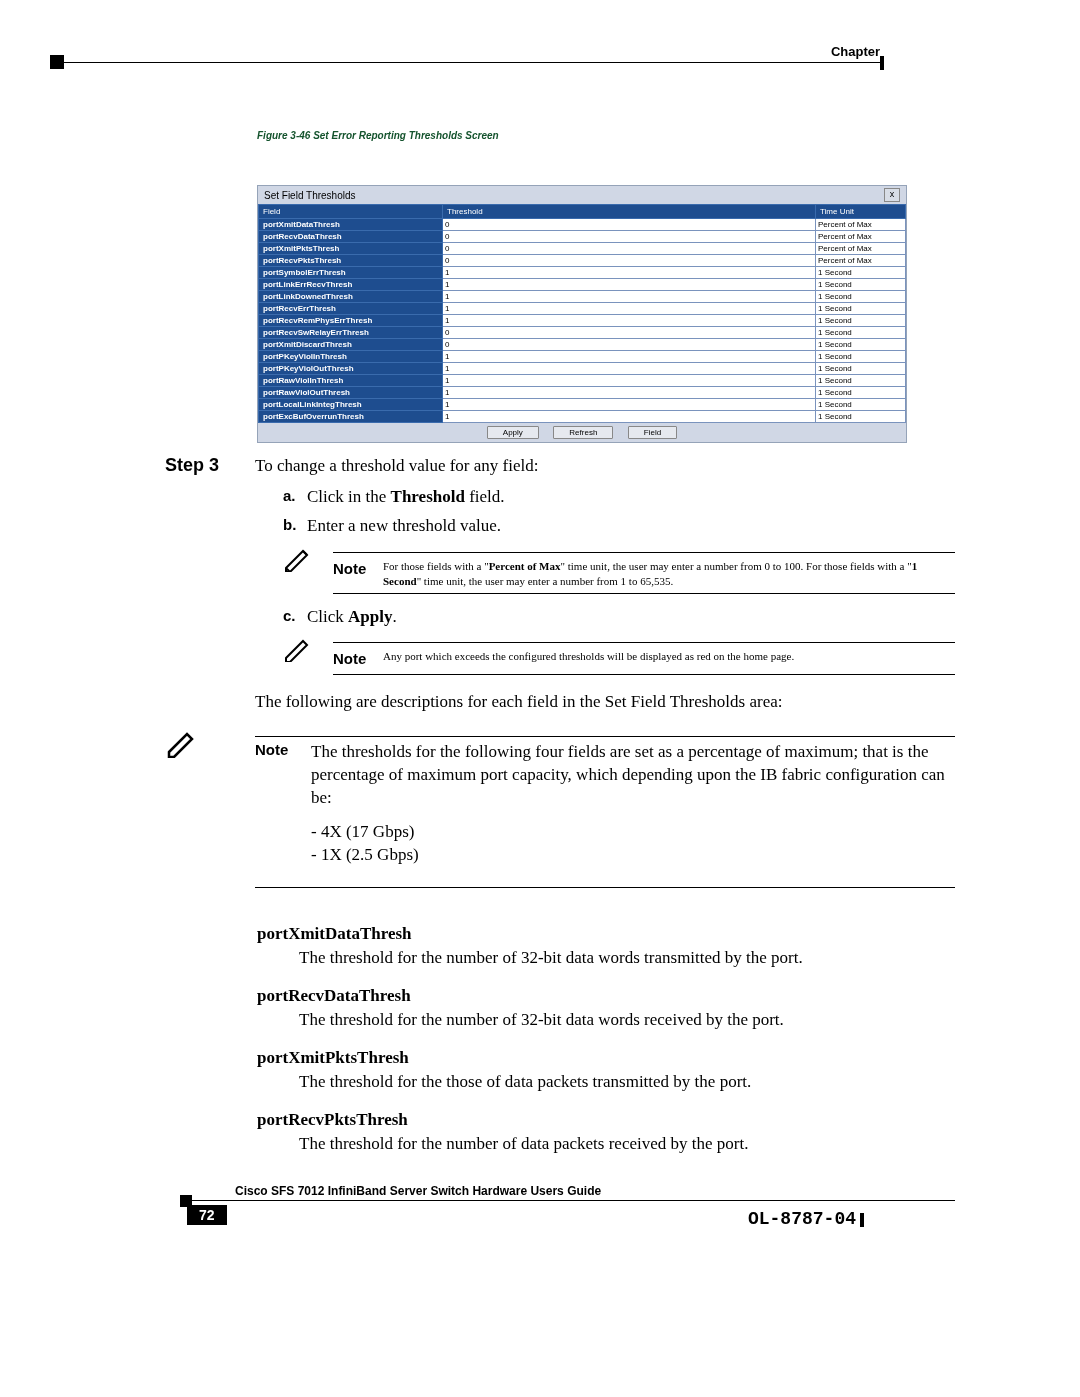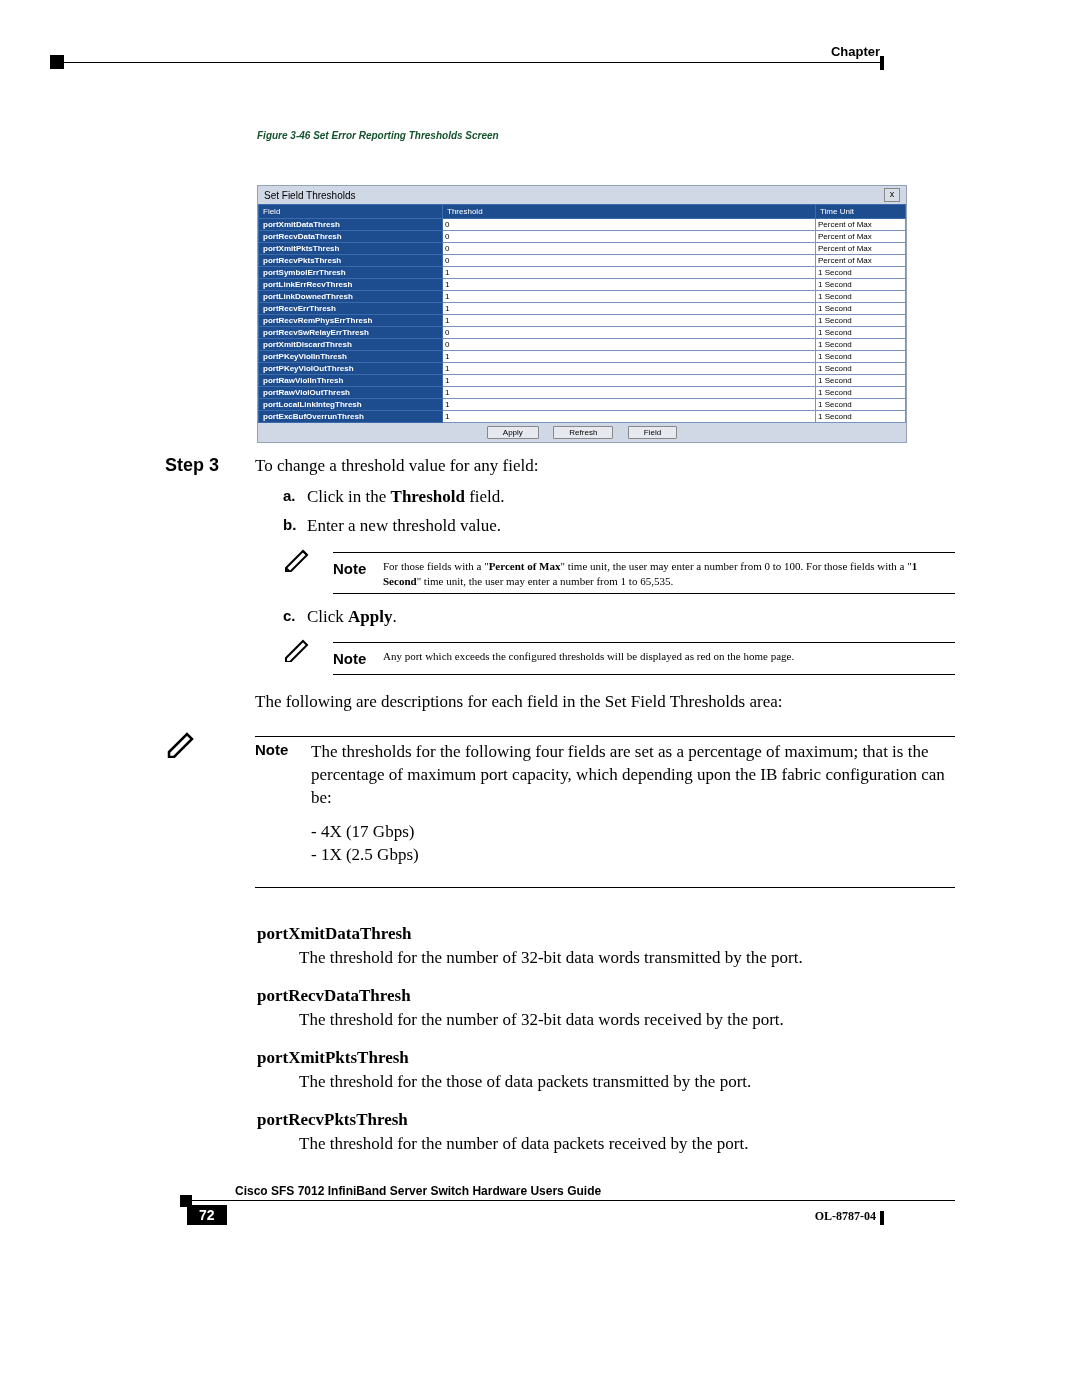--- a/index.html
+++ b/index.html
@@ -256,24 +256,24 @@
     font-family: Arial, Helvetica, sans-serif;
     font-weight: bold;
     font-size: 14px;
     padding: 2px 12px;
     display: inline-block;
     margin-left: 62px;
     margin-top: 4px;
   }
   .ol-num {
     position: absolute;
-    right: 196px;
-    font-family: Liberation Serif, serif;
-    font-weight: bold;
-    font-size: 12px;
+    right: 216px;
+    font-family: Liberation Mono, monospace;
+    font-weight: bold;
+    font-size: 18px;
     margin-top: -16px;
   }
   .ol-tick {
     display: inline-block;
     width: 4px;
     height: 14px;
     background: #000;
     vertical-align: middle;
     margin-left: 4px;
   }

